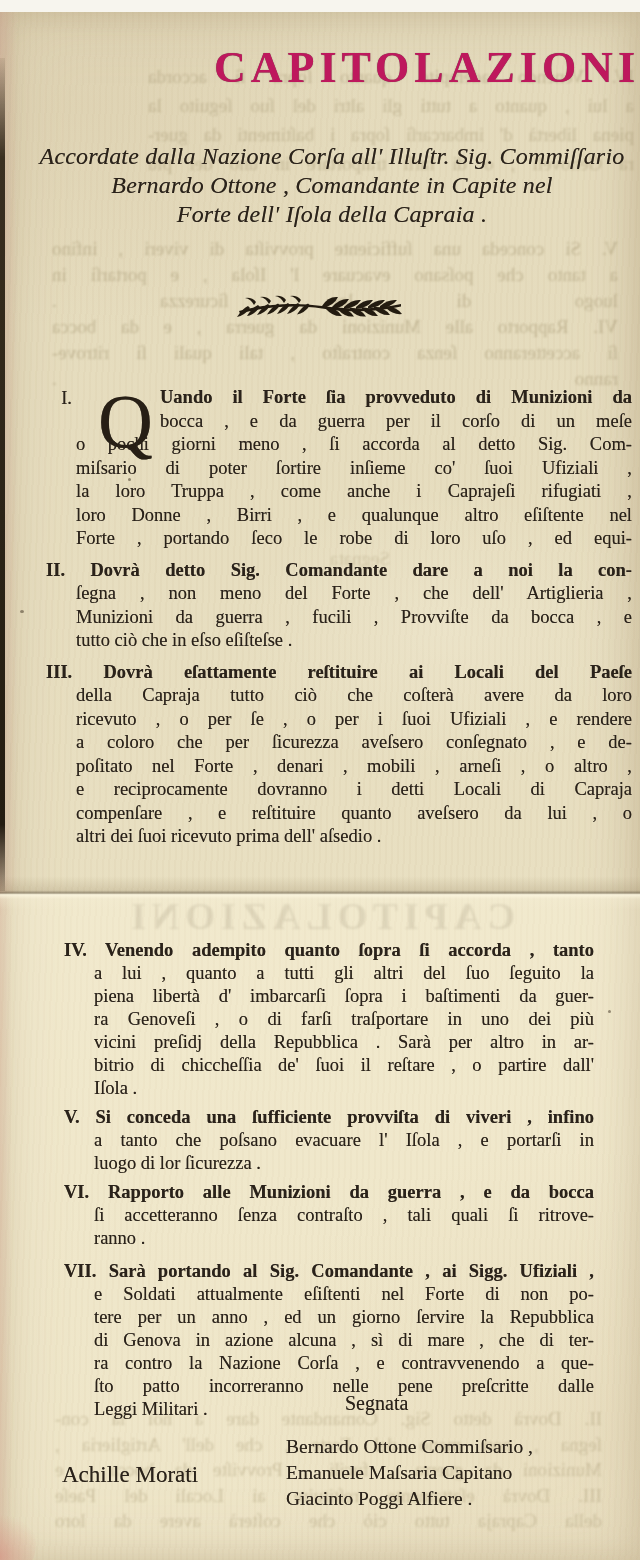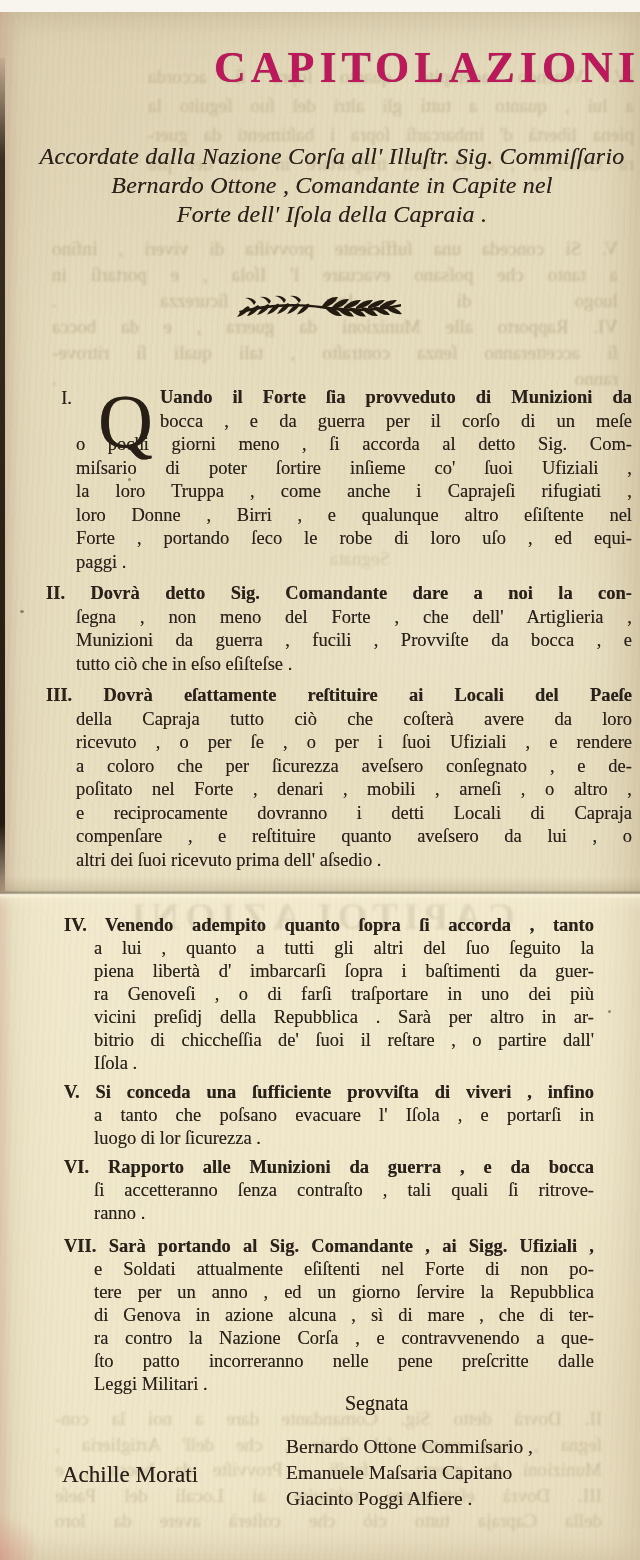--- a/index.html
+++ b/index.html
@@ -38,21 +38,21 @@
     font-size:44px;line-height:1;font-weight:700;letter-spacing:5px;color:#be185d;
     text-shadow:0 0 0.7px rgba(36,28,19,0.7);}
   .subtitle{top:142px;left:28px;right:4px;font-style:italic;font-size:24px;line-height:29px;letter-spacing:0.2px;}
   .subtitle .tline{text-align:center !important;text-align-last:center !important;margin-left:0 !important;}
 
   .ornament-wrap{top:291px;left:0;right:0;text-align:center;}
   .ornament-wrap svg{filter:blur(0.2px);}
 
   .textcol{font-size:18.5px;}
   .upper{top:386px;left:46px;width:586px;line-height:23.5px;}
-  .lower{top:914px;left:64px;width:530px;line-height:23px;}
+  .lower{top:939px;left:64px;width:530px;line-height:23px;}
   .article{position:relative;padding-left:30px;margin-bottom:8px;}
   .lower .article{margin-bottom:6px;}
   .lower .article.art-vii{margin-top:10px;}
   .tline{text-align:justify;text-align-last:justify;}
   .tline.last{text-align-last:left;}
   .article .tline.first{margin-left:-30px;font-weight:bold;}
   .article.has-dropcap .tline.first{margin-left:0;}
   .numeral{position:absolute;left:0;top:1px;width:26px;text-align:right;}
   .dropcap{float:left;width:52px;height:44px;margin:2px 10px 0 22px;
     font-size:76px;line-height:66px;text-align:center;overflow:visible;
@@ -152,21 +152,20 @@
     <span class="numeral">I.</span>
     <span class="dropcap">Q</span>
     <div>
         <div class="tline first">Uando il Forte ſia provveduto di Munizioni da</div>
         <div class="tline">bocca , e da guerra per il corſo di un meſe</div>
         <div class="tline">o pochi giorni meno , ſi accorda al detto Sig. Com-</div>
         <div class="tline">miſsario di poter ſortire inſieme co' ſuoi Ufiziali ,</div>
         <div class="tline">la loro Truppa , come anche i Caprajeſi rifugiati ,</div>
         <div class="tline">loro Donne , Birri , e qualunque altro eſiſtente nel</div>
         <div class="tline">Forte , portando ſeco le robe di loro uſo , ed equi-</div>
-        <div class="tline last">paggi .</div>
       </div>
   </div>
   <div class="article">
     <div>
         <div class="tline first">II. Dovrà detto Sig. Comandante dare a noi la con-</div>
         <div class="tline">ſegna , non meno del Forte , che dell' Artiglieria ,</div>
         <div class="tline">Munizioni da guerra , fucili , Provviſte da bocca , e</div>
         <div class="tline last">tutto ciò che in eſso eſiſteſse .</div>
       </div>
   </div>

